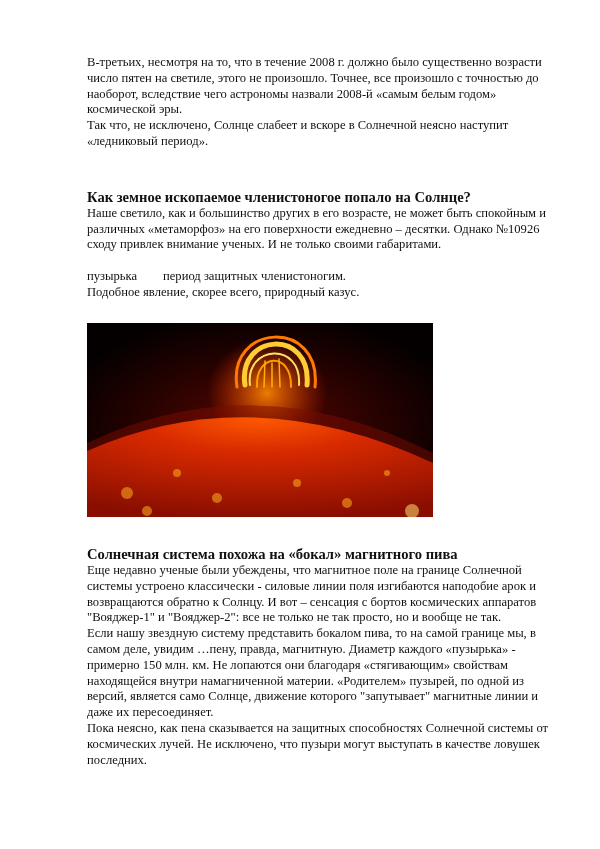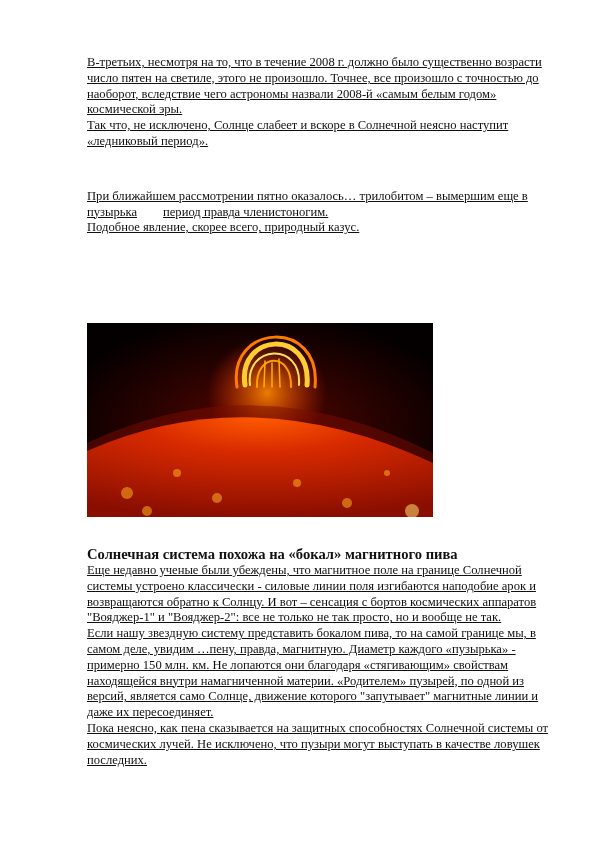--- a/index.html
+++ b/index.html
@@ -1,36 +1,38 @@
 <!DOCTYPE html>
 <html><head>
 <meta charset="utf-8">
 <style>
   html, body { margin:0; padding:0; background:#ffffff; }
   body { width:600px; height:849px; position:relative; overflow:hidden;
          font-family:"Liberation Serif", "DejaVu Serif", serif; color:#111; }
   .page { position:absolute; left:87px; top:55px; width:480px; }
-  p { margin:0; font-size:12.6px; line-height:15.8px;text-decoration:underline; }
+  p { margin:0; font-size:12.6px; line-height:15.8px; }
   h2 { margin:0; font-size:14.6px; line-height:17px; font-weight:bold; }
   .gap1 { height:39px; }
   .figure { position:absolute; left:87px; top:323px; width:346px; height:194px;
             overflow:hidden; background:#000; }
   .sec3 { position:absolute; left:87px; top:546px; width:480px; }
   .tab { display:inline-block; width:26px; }
 </style>
 </head>
 <body>
 
 <div class="page">
   <p>В-третьих, несмотря на то, что в течение 2008 г. должно было существенно возрасти число пятен на светиле, этого не произошло. Точнее, все произошло с точностью до наоборот, вследствие чего астрономы назвали 2008-й «самым белым годом» космической эры.</p>
   <p>Так что, не исключено, Солнце слабеет и вскоре в Солнечной неясно наступит «ледниковый период».</p>
 
   <div class="gap1"></div>
 
-  <p><span>При ближайшем рассмотрении пятно оказалось… трилобитом – вымершим еще в</span><br><span>пузырька</span><span class="tab"></span><span>период правда членистоногим.</span></p>
+  <h2>Как земное ископаемое членистоногое попало на Солнце?</h2>
+  <p>Наше светило, как и большинство других в его возрасте, не может быть спокойным и различных «метаморфоз» на его поверхности ежедневно – десятки. Однако №10926 сходу привлек внимание ученых. И не только своими габаритами.</p>
+  <p><br><span>пузырька</span><span class="tab"></span><span>период защитных членистоногим.</span></p>
   <p>Подобное явление, скорее всего, природный казус.</p>
 </div>
 
 <div class="figure">
   <svg width="346" height="194" viewBox="0 0 346 194">
     <defs>
       <radialGradient id="glow" cx="0.5" cy="0.55" r="0.6">
         <stop offset="0" stop-color="#5a0600"></stop>
         <stop offset="0.6" stop-color="#250200"></stop>
         <stop offset="1" stop-color="#050000"></stop>

